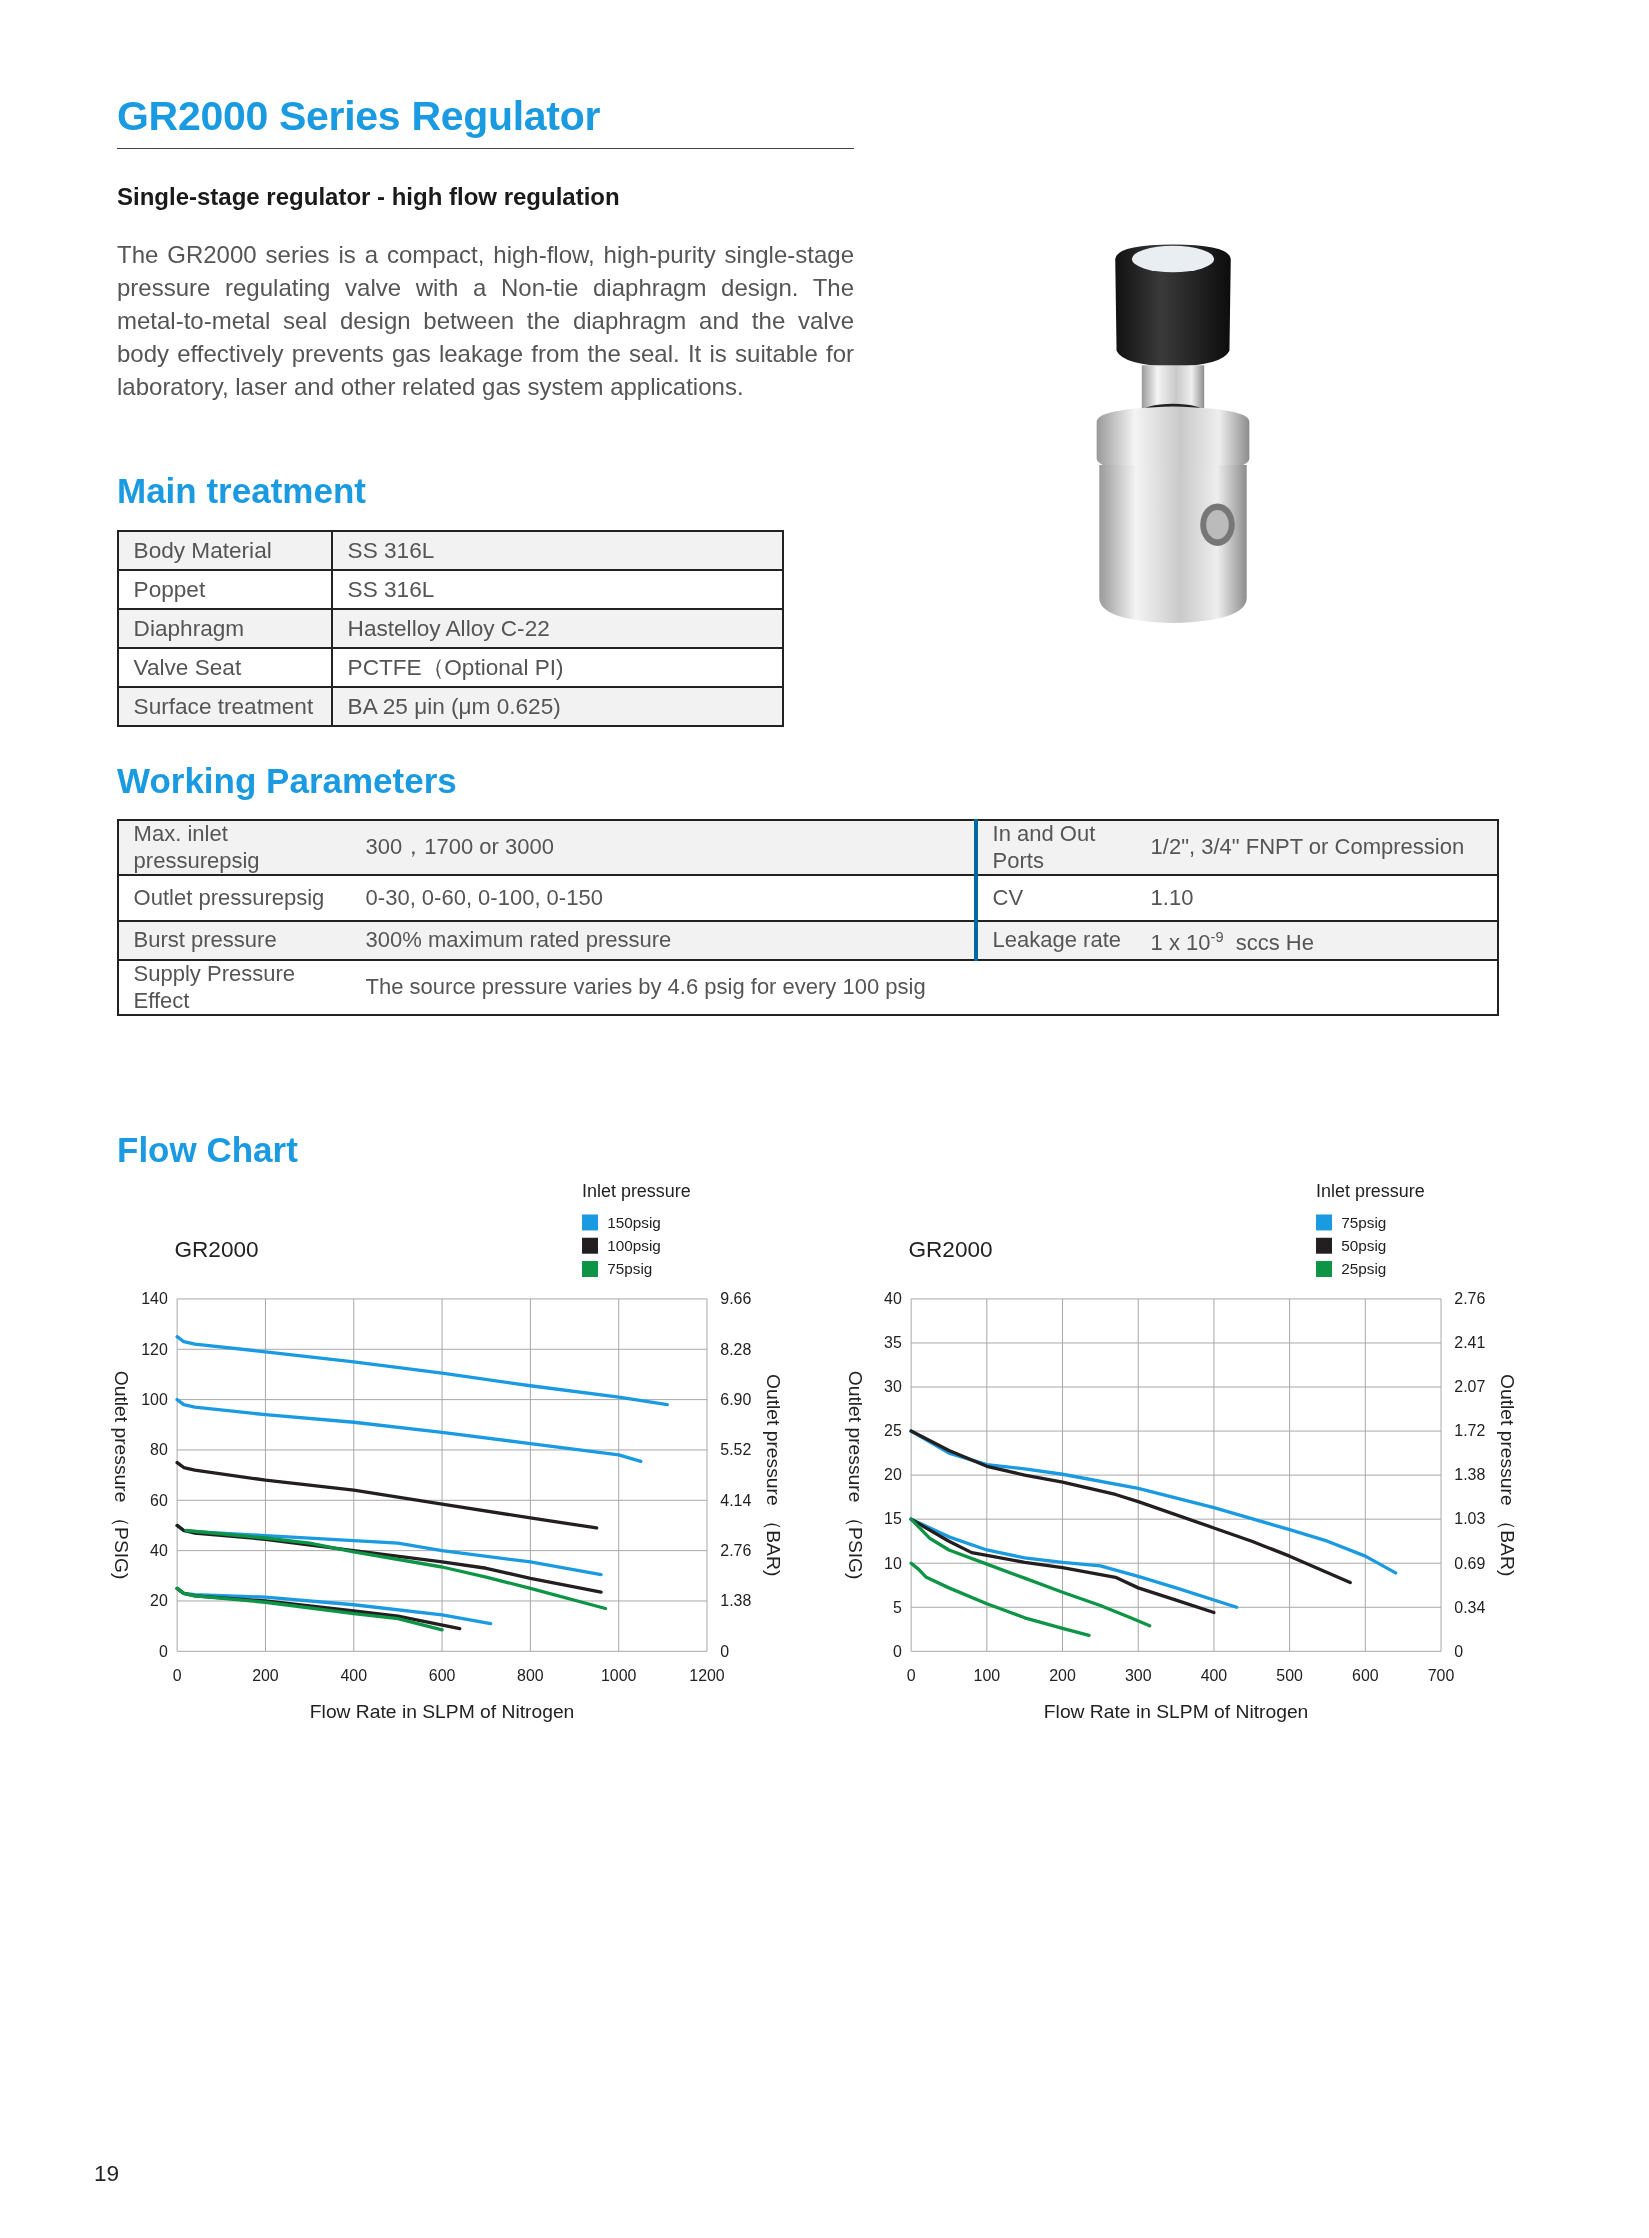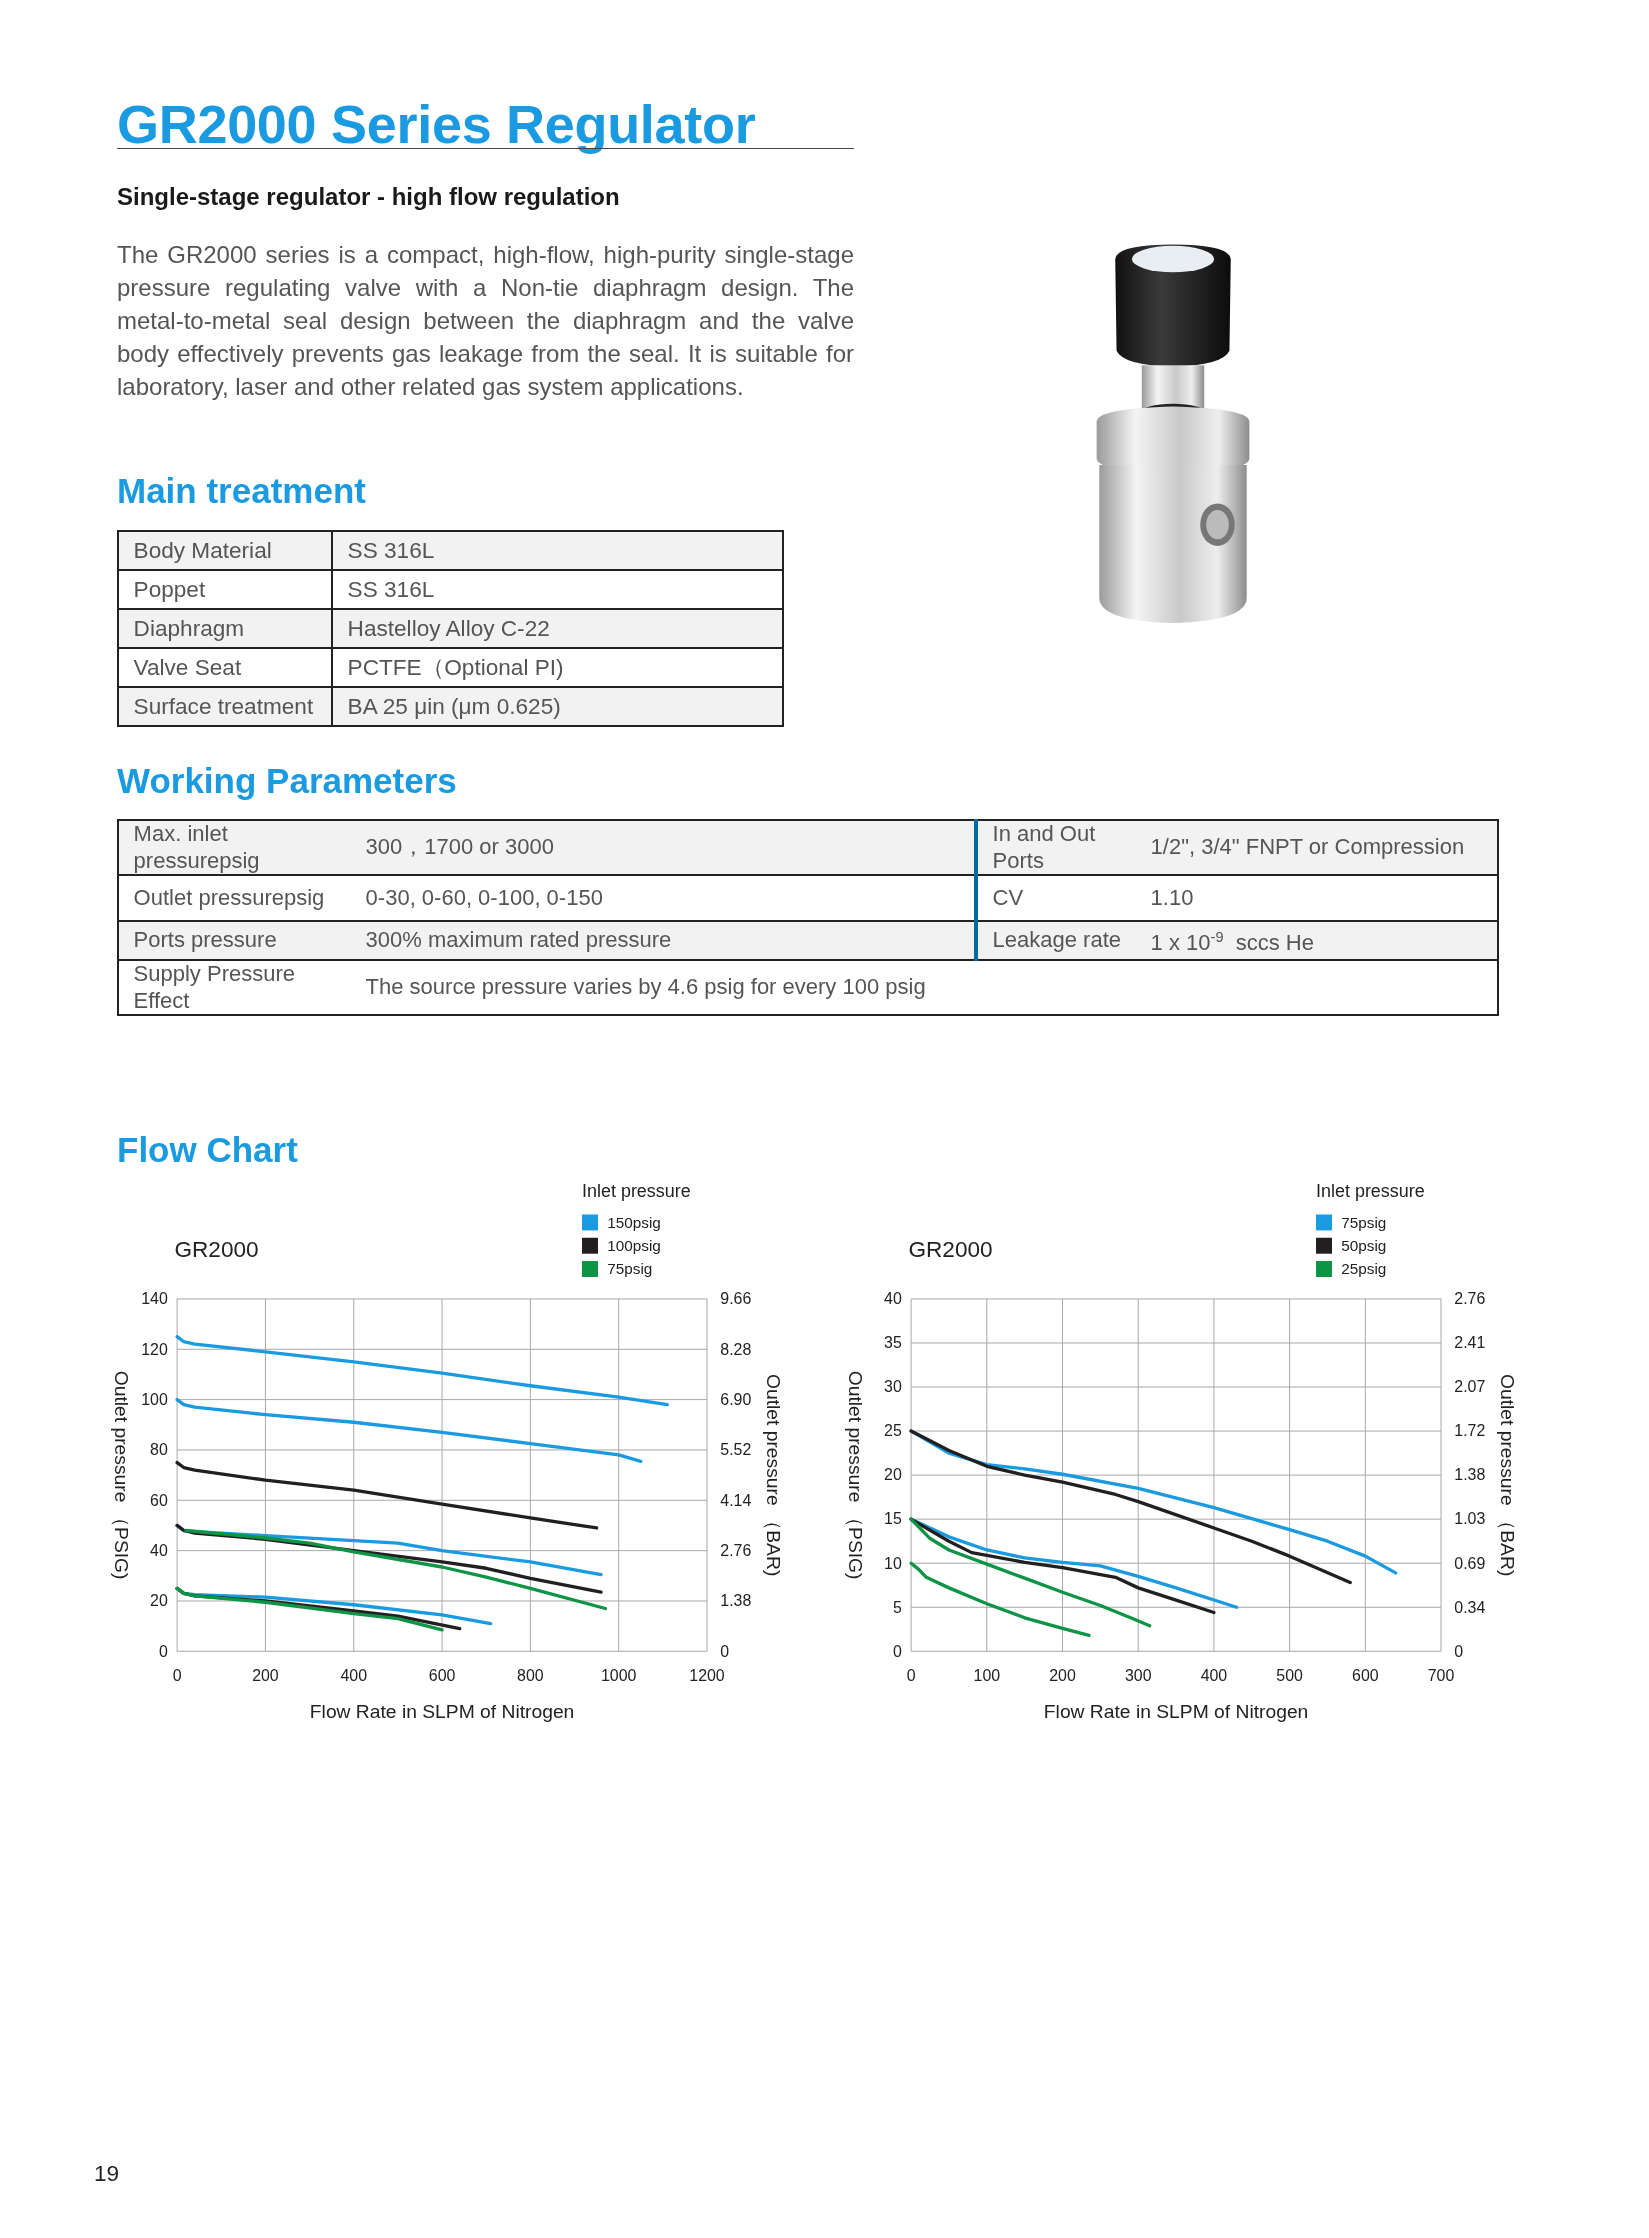--- a/index.html
+++ b/index.html
@@ -3,21 +3,21 @@
 <meta charset="utf-8">
 <style>
   * { box-sizing: border-box; margin: 0; padding: 0; }
   html, body { background: #ffffff; }
   body {
     width: 1650px; height: 2239px; position: relative; overflow: hidden;
     font-family: "Liberation Sans", "DejaVu Sans", sans-serif; color: #3a3a3a;
   }
   .page-title {
     position: absolute; left: 117px; top: 93px;
-    font-size: 54px; font-weight: bold; color: #1a9ae0; letter-spacing: -0.3px;
+    font-size: 41px; font-weight: bold; color: #1a9ae0; letter-spacing: -0.3px;
   }
   .title-rule {
     position: absolute; left: 117px; top: 148px; width: 737px; height: 1.3px; background: #444;
   }
   .subtitle {
     position: absolute; left: 117px; top: 183px; font-size: 24px; font-weight: bold; color: #1a1a1a;
   }
   .intro {
     position: absolute; left: 117px; top: 238px; width: 737px;
     font-size: 24px; line-height: 33px; color: #555; text-align: justify;
@@ -129,21 +129,21 @@
         <td class="k2">In and Out Ports</td>
         <td class="last">1/2", 3/4"  FNPT or Compression</td>
       </tr>
       <tr>
         <td class="first">Outlet pressurepsig</td>
         <td class="v1">0-30, 0-60, 0-100, 0-150</td>
         <td class="k2">CV</td>
         <td class="last">1.10</td>
       </tr>
       <tr class="short">
-        <td class="first">Ports pressure</td>
+        <td class="first">Burst pressure</td>
         <td class="v1">300% maximum rated pressure</td>
         <td class="k2">Leakage rate</td>
         <td class="last"><span>1 x 10</span><sup>-9</sup><span style="white-space:pre">  sccs He</span></td>
       </tr>
       <tr>
         <td class="first">Supply Pressure Effect</td>
         <td class="last" colspan="3">The source pressure varies by 4.6 psig for every 100 psig</td>
       </tr>
     </tbody>
   </table>

